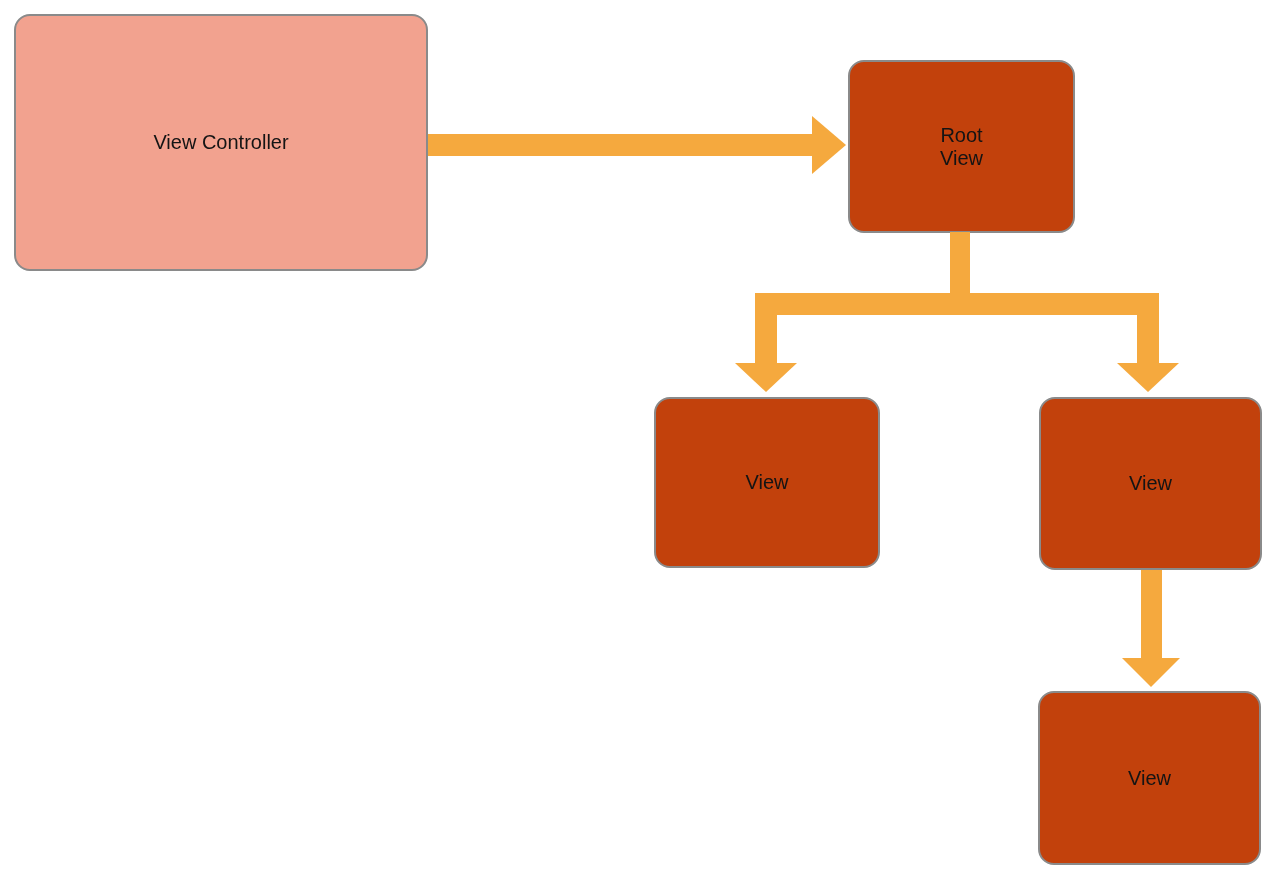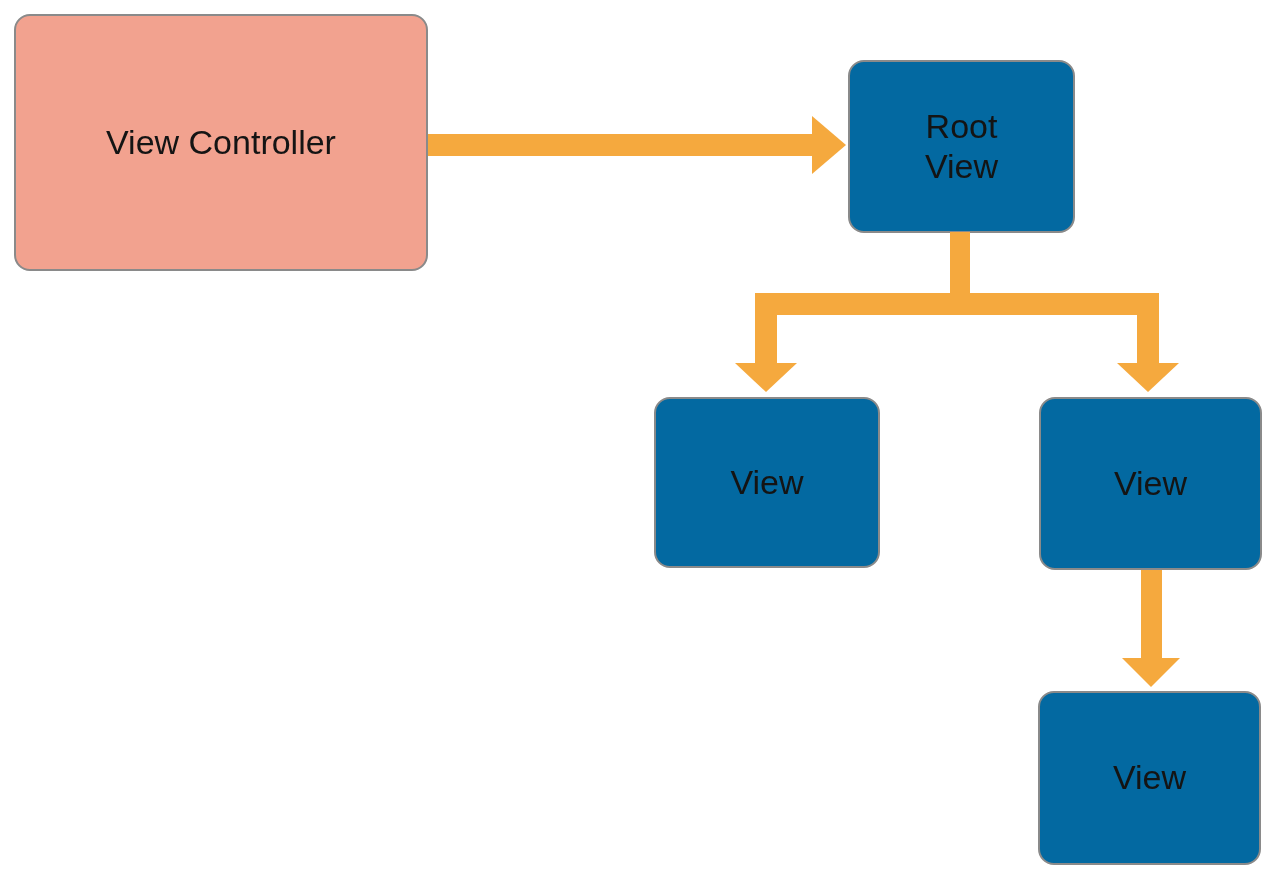--- a/index.html
+++ b/index.html
@@ -15,28 +15,28 @@
     position: absolute;
     box-sizing: border-box;
     border: 2px solid #8a8a8a;
     border-radius: 16px;
     display: flex;
     flex-direction: column;
     align-items: center;
     justify-content: center;
     text-align: center;
     color: #141414;
-    font-size: 34px;
+    font-size: 20px;
     line-height: 1.15;
   }
   .node-controller {
     left: 14px; top: 14px; width: 414px; height: 257px;
     background: #F2A28F;
   }
-  .node-view { background: #0369a1; }
+  .node-view { background: #c2410c; }
   .node-rootview   { left: 848px;  top: 60px;  width: 227px; height: 173px; }
   .node-leftview   { left: 654px;  top: 397px; width: 226px; height: 171px; }
   .node-rightview  { left: 1039px; top: 397px; width: 223px; height: 173px; }
   .node-bottomview { left: 1038px; top: 691px; width: 223px; height: 174px; }
 
   .arrow-rect {
     position: absolute;
     background: #F5A93E;
   }
   .tri {

